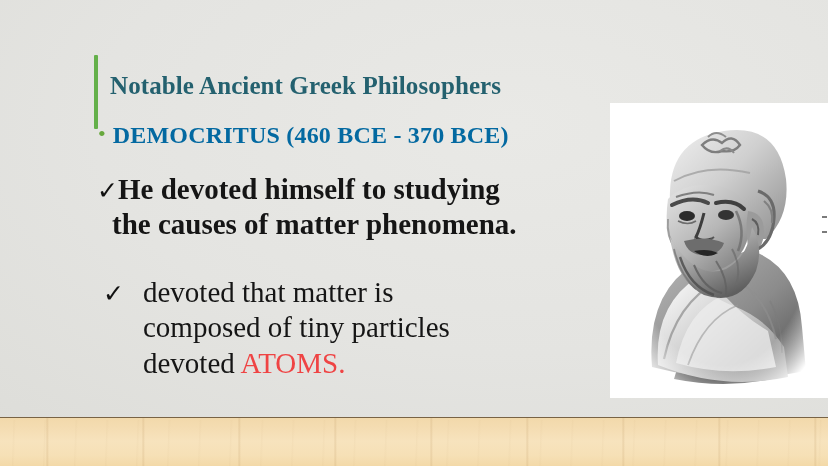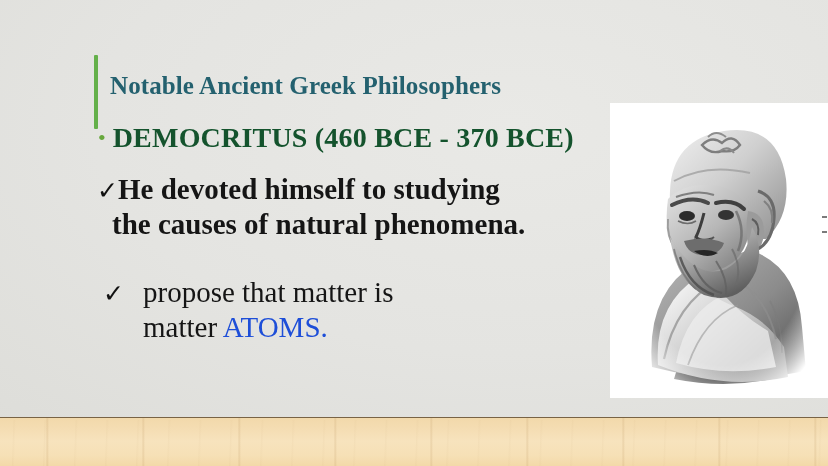--- a/index.html
+++ b/index.html
@@ -110,23 +110,23 @@
     white-space: nowrap;
   }
   #bullet-democritus .dot {
     color: #67a83d;
     font-size: 22px;
     line-height: 1;
     margin-right: 7px;
     transform: translateY(-2px);
   }
   #bullet-democritus .label {
-    font-size: 28px;
+    font-size: 24px;
     font-weight: bold;
-    color: #14532d;
+    color: #0369a1;
     letter-spacing: 0.2px;
   }
 
   
   .check-block {
     position: absolute;
     color: #151515;
     font-size: 29px;
     line-height: 1.22;
   }
@@ -161,21 +161,21 @@
     left: 143px;
     top: 275px;
     width: 470px;
   }
   #check-block-2 .tick {
     left: -40px;
     top: 6px;
   }
 
   .atoms-word {
-    color: #1d4ed8;
+    color: #ef4444;
   }
 
   
   #picture-panel {
     position: absolute;
     left: 610px;
     top: 103px;
     width: 218px;
     height: 295px;
     background: #ffffff;
@@ -223,27 +223,28 @@
   <div id="slide-title">Notable Ancient Greek Philosophers</div>
 
   <div id="bullet-democritus">
     <span class="dot">•</span>
     <span class="label">DEMOCRITUS (460 BCE - 370 BCE)</span>
   </div>
 
   <div id="check-block-1" class="check-block">
     <span class="tick">✓</span>
     <span class="btext line1">He devoted himself to studying</span>
-    <span class="btext line2">the causes of natural phenomena.</span>
+    <span class="btext line2">the causes of matter phenomena.</span>
   </div>
 
   <div id="check-block-2" class="check-block">
     <span class="tick">✓</span>
-    <span class="btext">propose that matter is</span>
-    <span class="btext"><span>matter </span><span class="atoms-word">ATOMS.</span></span>
+    <span class="btext">devoted that matter is</span>
+    <span class="btext">composed of tiny particles</span>
+    <span class="btext"><span>devoted </span><span class="atoms-word">ATOMS.</span></span>
   </div>
 
   <div id="picture-panel">
     <div id="bust-figure">
       <svg viewBox="0 0 196 276" xmlns="http://www.w3.org/2000/svg" role="img">
         <defs>
           <radialGradient id="vign" cx="50%" cy="46%" r="62%">
             <stop offset="0%" stop-color="#ffffff" stop-opacity="0"></stop>
             <stop offset="72%" stop-color="#ffffff" stop-opacity="0"></stop>
             <stop offset="100%" stop-color="#ffffff" stop-opacity="1"></stop>

